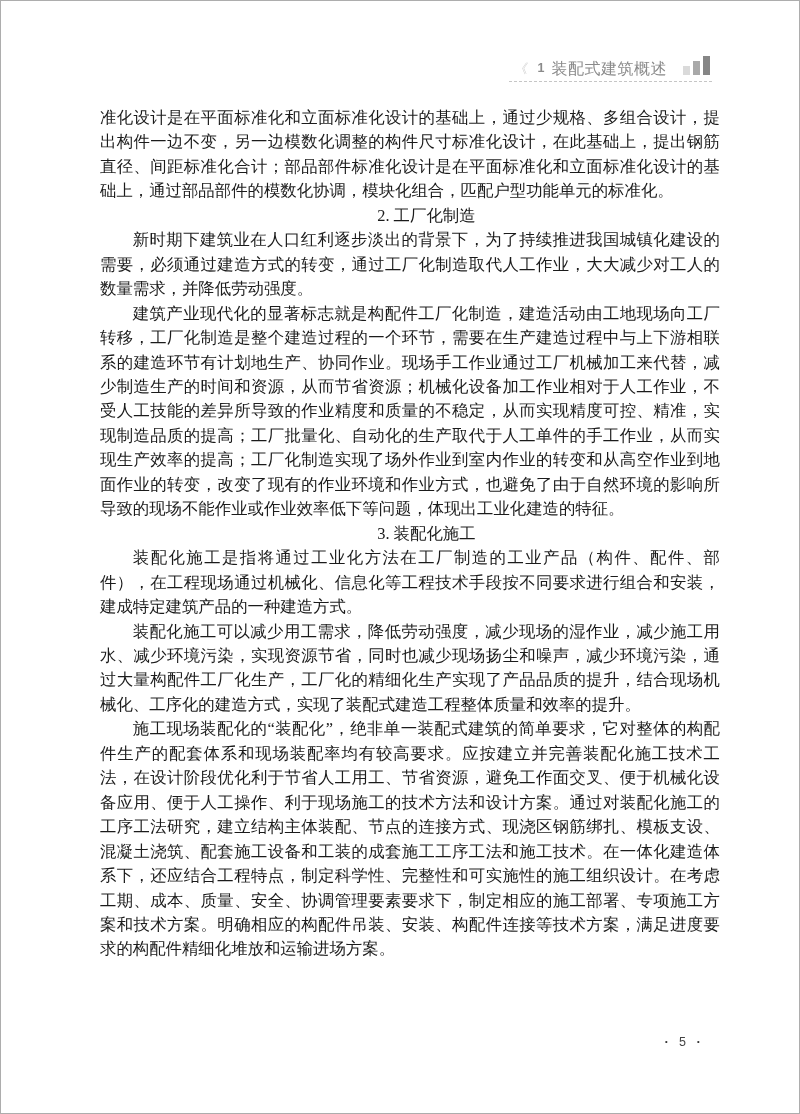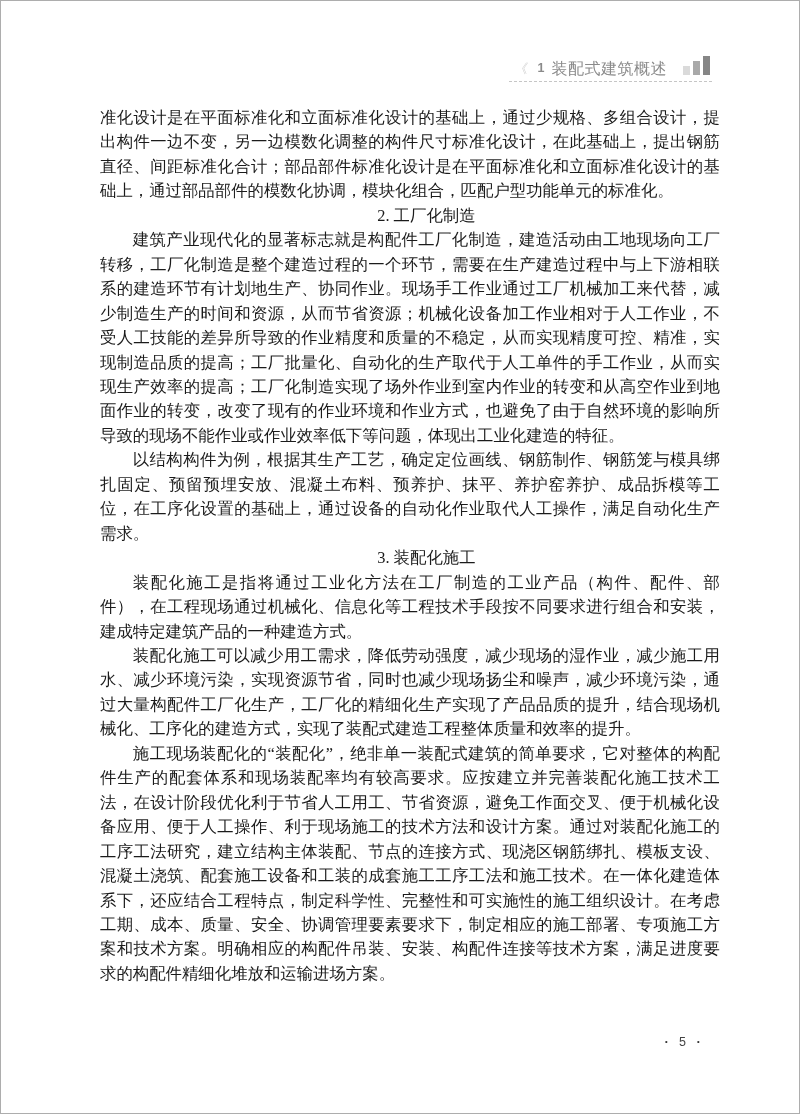--- a/index.html
+++ b/index.html
@@ -65,22 +65,22 @@
   <span class="bars">
     <i class="b1"></i>
     <i class="b2"></i>
     <i class="b3"></i>
   </span>
 </header>
 
 <main class="doc-body">
   <p class="no-indent">准化设计是在平面标准化和立面标准化设计的基础上，通过少规格、多组合设计，提出构件一边不变，另一边模数化调整的构件尺寸标准化设计，在此基础上，提出钢筋直径、间距标准化合计；部品部件标准化设计是在平面标准化和立面标准化设计的基础上，通过部品部件的模数化协调，模块化组合，匹配户型功能单元的标准化。</p>
   <p class="num-heading">2. 工厂化制造</p>
+  <p>新时期下建筑业在人口红利逐步淡出的背景下，为了持续推进我国城镇化建设的需要，必须通过建造方式的转变，通过工厂化制造取代人工作业，大大减少对工人的数量需求，并降低劳动强度。</p>
   <p>建筑产业现代化的显著标志就是构配件工厂化制造，建造活动由工地现场向工厂转移，工厂化制造是整个建造过程的一个环节，需要在生产建造过程中与上下游相联系的建造环节有计划地生产、协同作业。现场手工作业通过工厂机械加工来代替，减少制造生产的时间和资源，从而节省资源；机械化设备加工作业相对于人工作业，不受人工技能的差异所导致的作业精度和质量的不稳定，从而实现精度可控、精准，实现制造品质的提高；工厂批量化、自动化的生产取代于人工单件的手工作业，从而实现生产效率的提高；工厂化制造实现了场外作业到室内作业的转变和从高空作业到地面作业的转变，改变了现有的作业环境和作业方式，也避免了由于自然环境的影响所导致的现场不能作业或作业效率低下等问题，体现出工业化建造的特征。</p>
-  <p>以结构构件为例，根据其生产工艺，确定定位画线、钢筋制作、钢筋笼与模具绑扎固定、预留预埋安放、混凝土布料、预养护、抹平、养护窑养护、成品拆模等工位，在工序化设置的基础上，通过设备的自动化作业取代人工操作，满足自动化生产需求。</p>
   <p class="num-heading">3. 装配化施工</p>
   <p>装配化施工是指将通过工业化方法在工厂制造的工业产品（构件、配件、部件），在工程现场通过机械化、信息化等工程技术手段按不同要求进行组合和安装，建成特定建筑产品的一种建造方式。</p>
   <p>装配化施工可以减少用工需求，降低劳动强度，减少现场的湿作业，减少施工用水、减少环境污染，实现资源节省，同时也减少现场扬尘和噪声，减少环境污染，通过大量构配件工厂化生产，工厂化的精细化生产实现了产品品质的提升，结合现场机械化、工序化的建造方式，实现了装配式建造工程整体质量和效率的提升。</p>
   <p>施工现场装配化的“装配化”，绝非单一装配式建筑的简单要求，它对整体的构配件生产的配套体系和现场装配率均有较高要求。应按建立并完善装配化施工技术工法，在设计阶段优化利于节省人工用工、节省资源，避免工作面交叉、便于机械化设备应用、便于人工操作、利于现场施工的技术方法和设计方案。通过对装配化施工的工序工法研究，建立结构主体装配、节点的连接方式、现浇区钢筋绑扎、模板支设、混凝土浇筑、配套施工设备和工装的成套施工工序工法和施工技术。在一体化建造体系下，还应结合工程特点，制定科学性、完整性和可实施性的施工组织设计。在考虑工期、成本、质量、安全、协调管理要素要求下，制定相应的施工部署、专项施工方案和技术方案。明确相应的构配件吊装、安装、构配件连接等技术方案，满足进度要求的构配件精细化堆放和运输进场方案。</p>
 </main>
 
 <footer class="page-footer">
   <span class="dot">•</span>
   <span class="num">5</span>
   <span class="dot">•</span>

